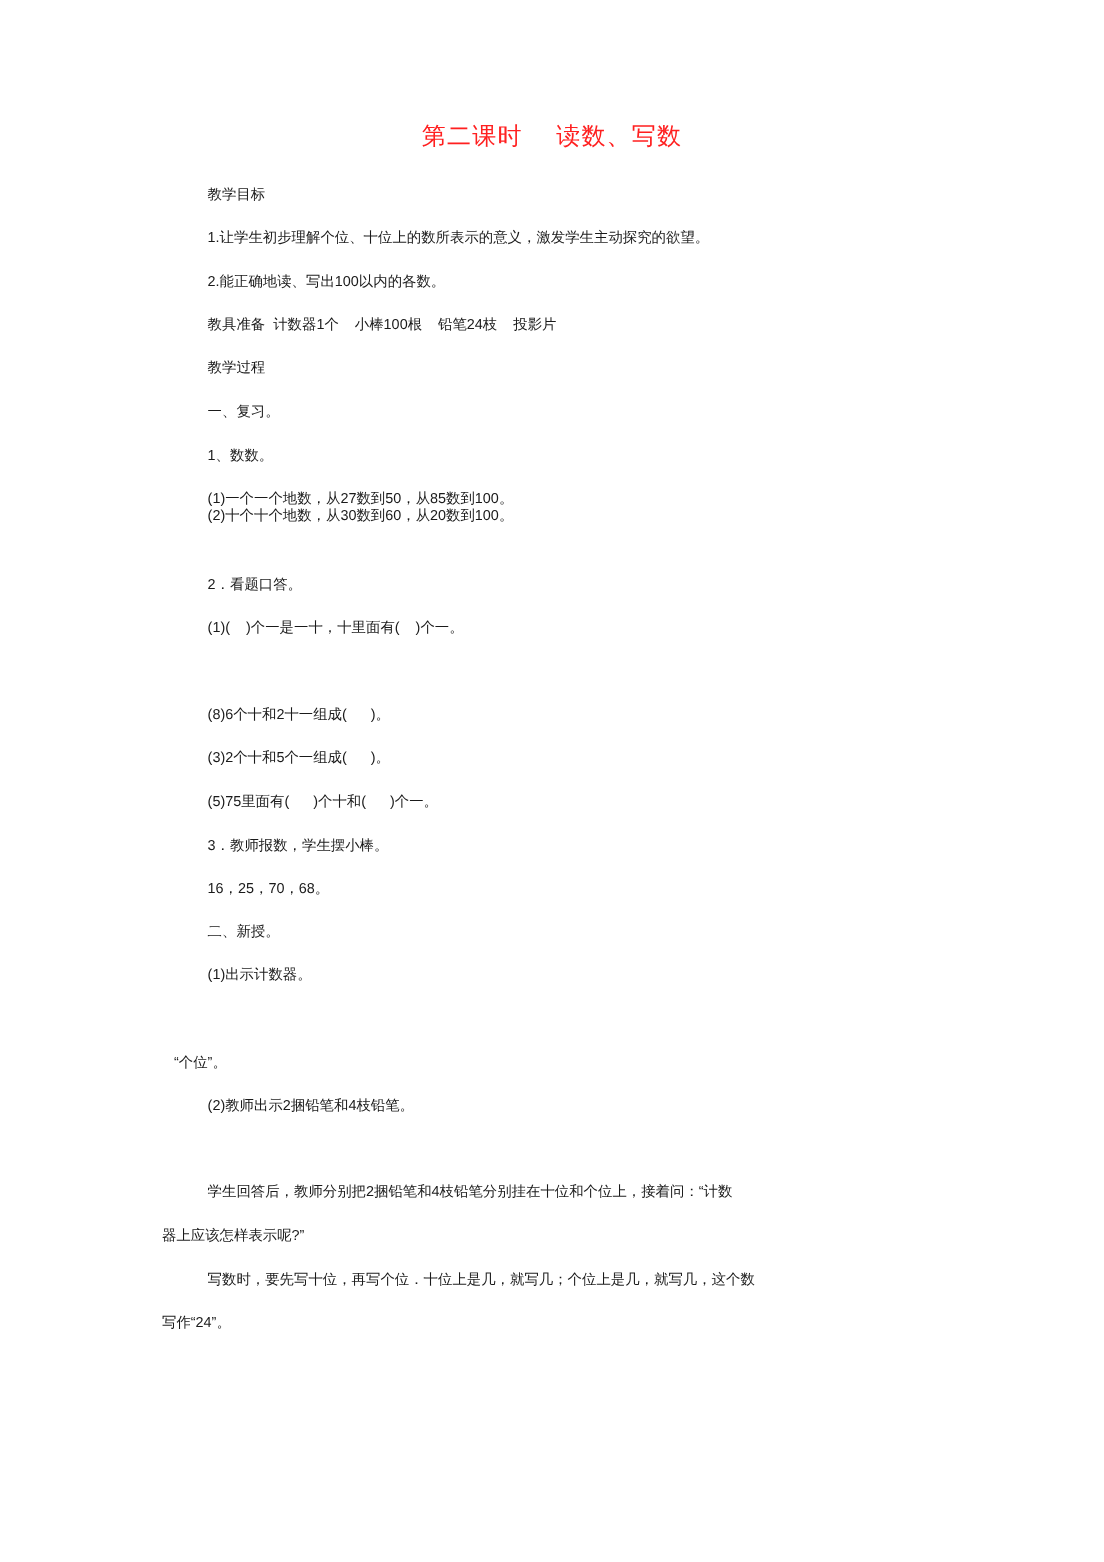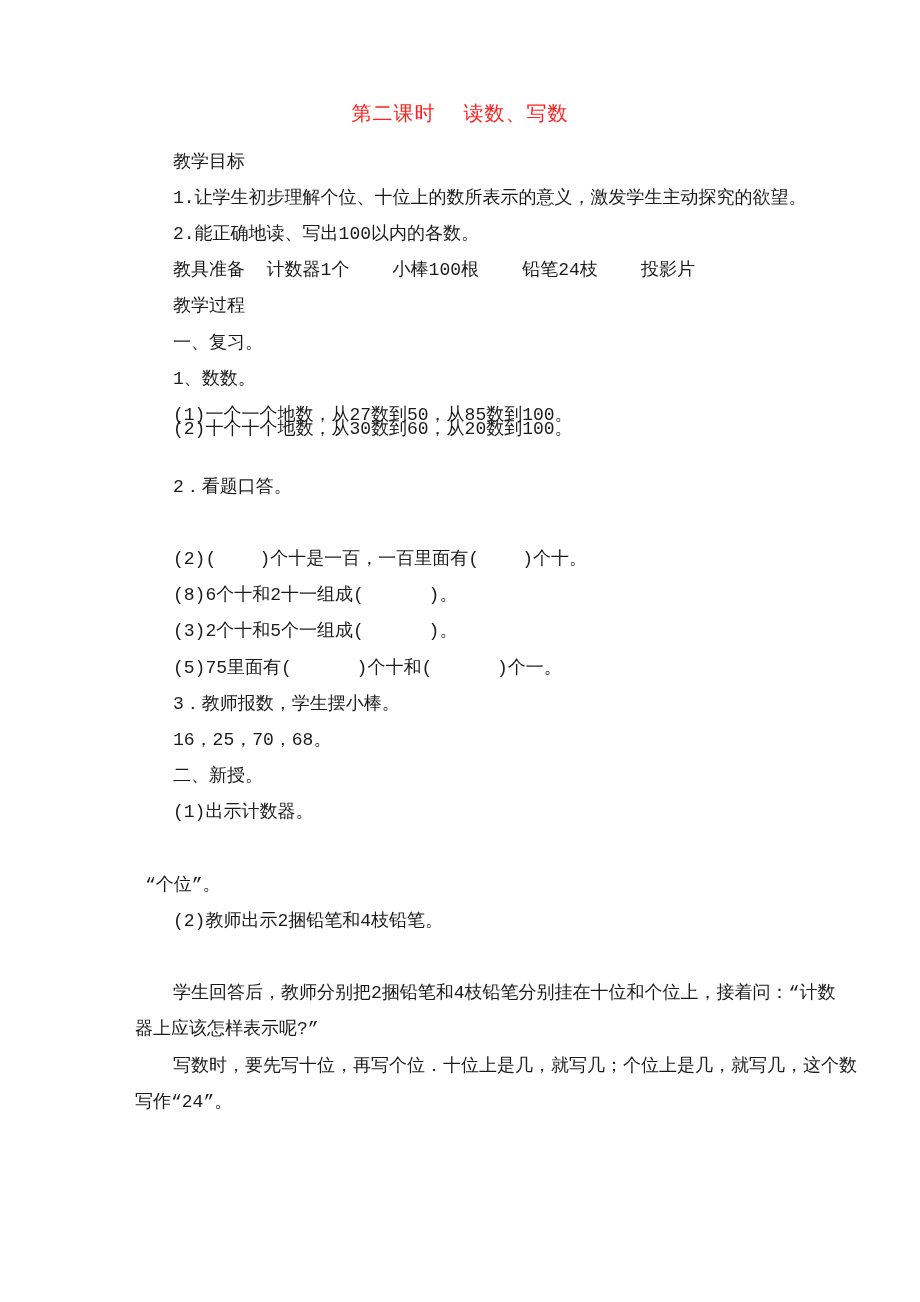--- a/index.html
+++ b/index.html
@@ -9,22 +9,22 @@
     color: #1a1a1a;
   }
   .page { position: absolute; left: 0; top: 0; width: 908px; height: 1302px; }
   .title {
     position: absolute; top: 100px; left: 0; width: 920px; text-align: center;
     font-size: 20px; color: #ff2020; letter-spacing: 1px;
     font-family: "DejaVu Sans", sans-serif;
   }
   .title .gap { display: inline-block; width: 28px; }
   .line {
-    position: absolute; font-size: 18px; line-height: 20px; white-space: nowrap;
-    font-family: Liberation Mono, monospace;
+    position: absolute; font-size: 12px; line-height: 20px; white-space: nowrap;
+    font-family: Liberation Sans, sans-serif;
   }
   .ind { left: 173px; }
   .cont { left: 135px; }
 </style>
 </head>
 <body>
 
 <div class="page">
   <div class="title">
     <span>第二课时</span><span class="gap"></span><span>读数、写数</span>
@@ -35,21 +35,21 @@
   <div class="line ind" style="top:224px">2.能正确地读、写出100以内的各数。</div>
   <div class="line ind" style="top:260px; white-space:pre">教具准备  计数器1个    小棒100根    铅笔24枝    投影片</div>
 
   <div class="line ind" style="top:296px">教学过程</div>
   <div class="line ind" style="top:333px">一、复习。</div>
   <div class="line ind" style="top:369px">1、数数。</div>
   <div class="line ind" style="top:405px">(1)一个一个地数，从27数到50，从85数到100。</div>
   <div class="line ind" style="top:419px">(2)十个十个地数，从30数到60，从20数到100。</div>
 
   <div class="line ind" style="top:477px">2．看题口答。</div>
-  <div class="line ind" style="top:549px; white-space:pre">(2)(    )个十是一百，一百里面有(    )个十。</div>
+  <div class="line ind" style="top:513px; white-space:pre">(1)(    )个一是一十，十里面有(    )个一。</div>
   <div class="line ind" style="top:585px; white-space:pre">(8)6个十和2十一组成(      )。</div>
   <div class="line ind" style="top:621px; white-space:pre">(3)2个十和5个一组成(      )。</div>
   <div class="line ind" style="top:658px; white-space:pre">(5)75里面有(      )个十和(      )个一。</div>
 
   <div class="line ind" style="top:694px">3．教师报数，学生摆小棒。</div>
   <div class="line ind" style="top:730px">16，25，70，68。</div>
 
   <div class="line ind" style="top:766px">二、新授。</div>
   <div class="line ind" style="top:802px">(1)出示计数器。</div>
   <div class="line" style="top:875px; left:145px">“个位”。</div>

